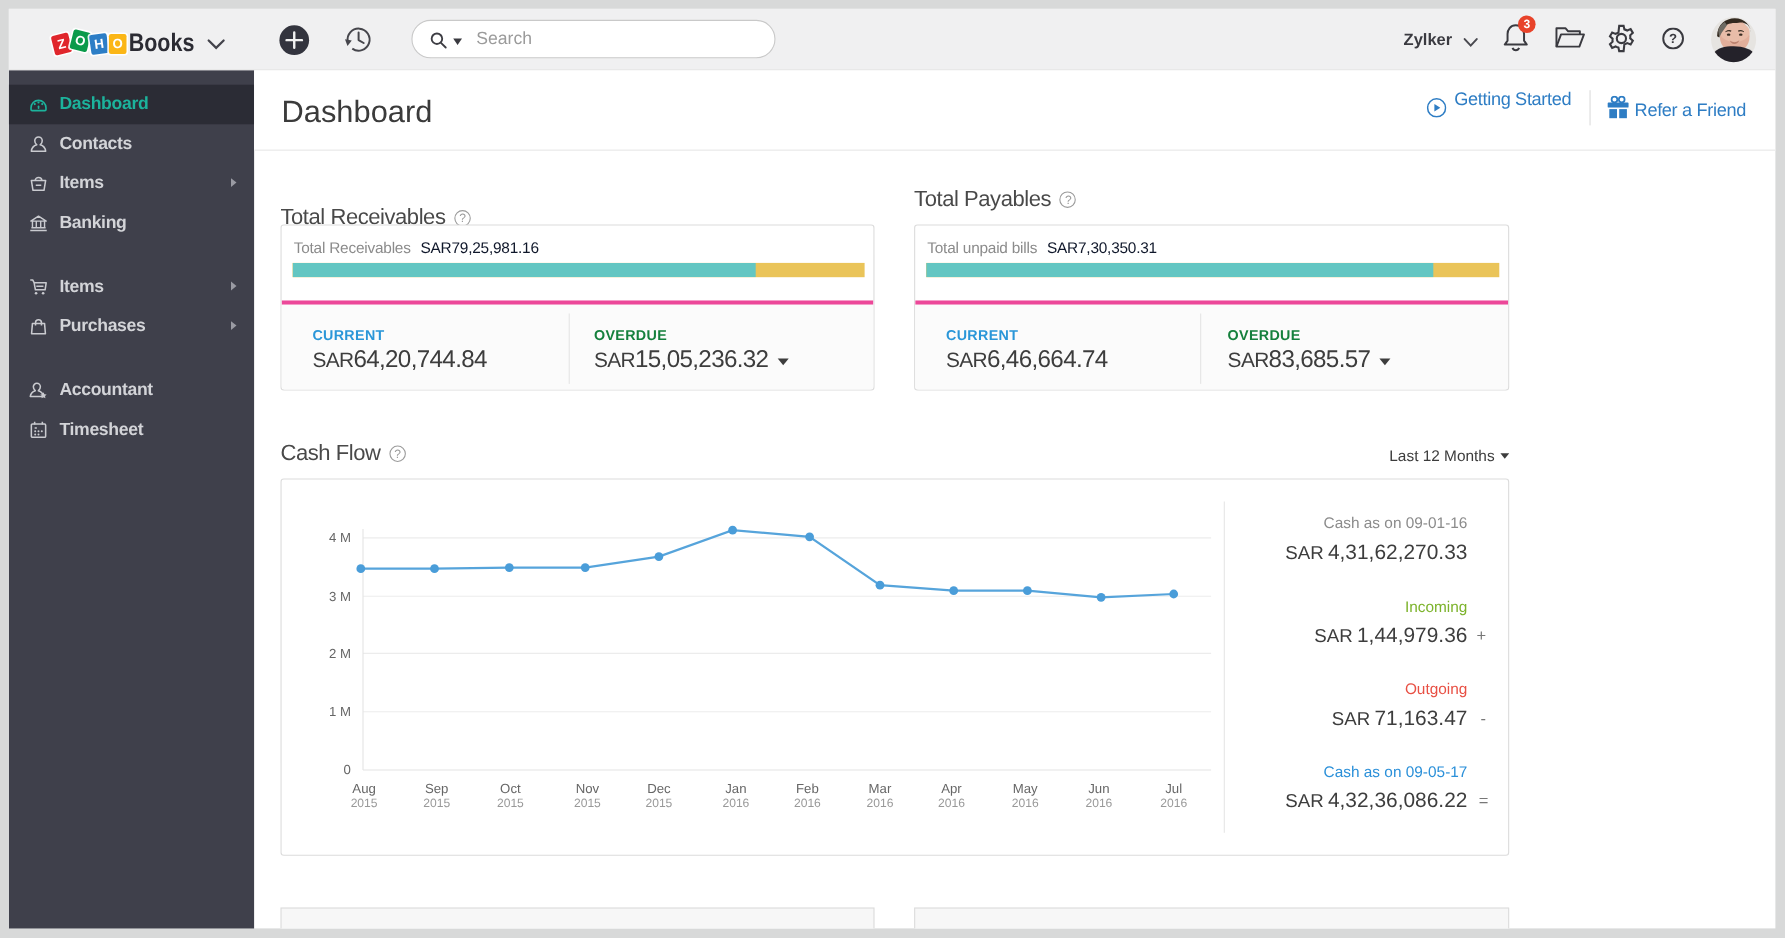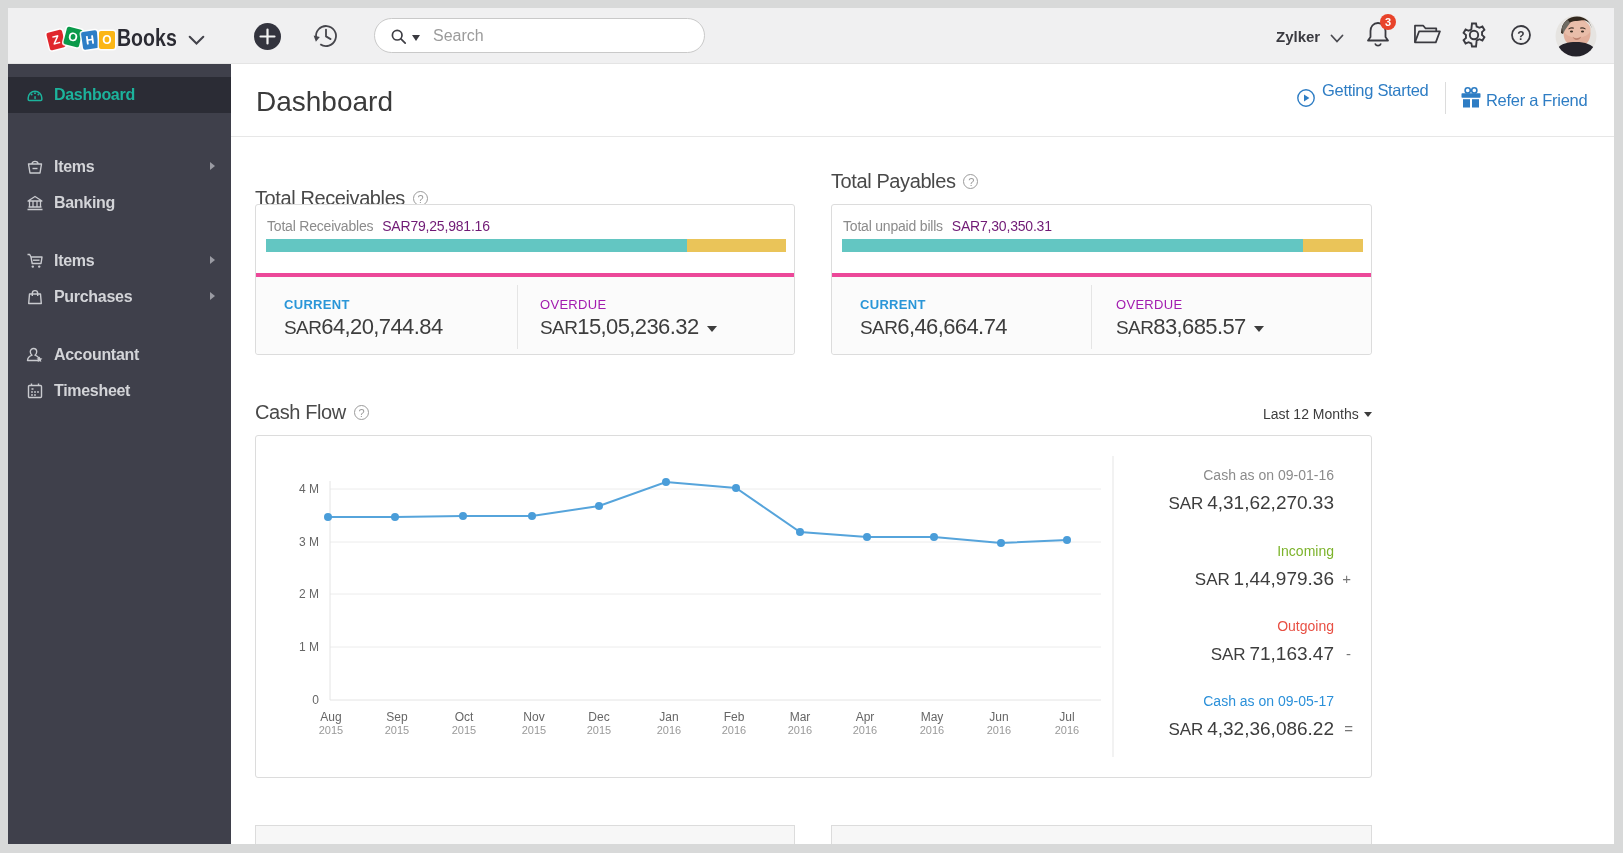--- a/index.html
+++ b/index.html
@@ -20,26 +20,26 @@
 #active{position:absolute;left:0;top:13px;width:223px;height:36px;background:#2b2c35}
 
 #phead{position:absolute;left:223px;top:56px;width:1383px;height:73px;background:#fff;border-bottom:1px solid #e7e7e7}
 #ptitle{position:absolute;left:25px;top:22px;font-size:28px;color:#3b3b3b}
 .toplink{color:#2e7dc4;font-size:16.5px;letter-spacing:-0.3px}
 
 .card{position:absolute;background:#fff;border:1px solid #dcdcdc;border-radius:3px}
 .sectitle{position:absolute;font-size:20px;color:#494949;letter-spacing:-0.4px}
 .helpc{display:inline-block;width:15px;height:15px;border:1px solid #9b9b9b;border-radius:50%;color:#9b9b9b;font-size:11px;text-align:center;line-height:15px;vertical-align:2px;margin-left:8px;font-weight:normal}
 .cardlabel{font-size:14px;color:#8b8b8b;letter-spacing:-0.2px}
-.cardval{font-size:14px;color:#701a75;letter-spacing:-0.2px}
+.cardval{font-size:14px;color:#0f172a;letter-spacing:-0.2px}
 .pbar{position:absolute;height:13px;background:#eac459;overflow:hidden}
 .pbar .fill{position:absolute;left:0;top:0;bottom:0;background:#63c6c2}
 .cardbot{position:absolute;left:0;bottom:0;width:100%;height:81px;background:#fbfbfb;border-top:4px solid #ec4899;border-radius:0 0 3px 3px}
 .cur{font-size:13px;font-weight:bold;color:#2a96d8;letter-spacing:.3px}
-.ovr{font-size:13px;font-weight:normal;color:#a21caf;letter-spacing:.3px}
+.ovr{font-size:13px;font-weight:bold;color:#15803d;letter-spacing:.3px}
 .amt{font-size:22px;color:#3d3d3d;margin-top:2px;letter-spacing:-0.6px}
 .amt .sar{font-size:19px}
 .caret{display:inline-block;width:0;height:0;border-top:6px solid #3d3d3d;border-left:5px solid transparent;border-right:5px solid transparent;vertical-align:2px;margin-left:8px}
 .vdiv{position:absolute;width:1px;background:#e5e5e5}
 
 .rp-label{position:absolute;font-size:14px;color:#8b8b8b;text-align:right}
 .rp-val{position:absolute;font-size:19px;color:#3d3d3d;text-align:right}
 .rp-val .sar{font-size:17px}
 .rp-sign{position:absolute;font-size:15px;color:#777}
 </style>
@@ -135,20 +135,26 @@
           <path d="M2.2 12 a6.8 6.8 0 0 1 13.6 0 v1.6 a1 1 0 0 1 -1 1 h-11.6 a1 1 0 0 1 -1 -1 Z" fill="none" stroke="#1cb39c" stroke-width="1.5" stroke-linejoin="round"></path>
           <g fill="#1cb39c">
             <circle cx="5.6" cy="8.6" r="1"></circle>
             <circle cx="9" cy="7.2" r="1"></circle>
             <circle cx="12.4" cy="8.6" r="1"></circle>
             <rect x="8.3" y="10" width="1.5" height="3.2" rx=".7"></rect>
           </g>
         </svg>
       <div class="lbl">Dashboard</div>
     </div>
+    <div class="mitem" style="top:49px">
+      <svg class="ic" viewBox="0 0 18 18">
+          <path d="M9 2.5 a3.4 3.4 0 0 1 3.4 3.4 c0 1.7-.9 3-1.9 3.7 c2.7.8 4.7 2.7 5 5.9 L2.5 15.5 c.3-3.2 2.3-5.1 5-5.9 c-1-.7-1.9-2-1.9-3.7 A3.4 3.4 0 0 1 9 2.5 Z" fill="none" stroke="#c9cacf" stroke-width="1.4" stroke-linejoin="round"></path>
+        </svg>
+      <div class="lbl">Contacts</div>
+    </div>
     <div class="mitem" style="top:85px">
       <svg class="ic" viewBox="0 0 18 18">
           <g fill="none" stroke="#c9cacf" stroke-width="1.4">
             <path d="M2.5 6 L15.5 6 L14 15 L4 15 Z" stroke-linejoin="round"></path>
             <path d="M6 6 C6 2.5 12 2.5 12 6"></path>
             <path d="M6.5 10.5 h5"></path>
           </g>
         </svg>
       <div class="lbl">Items</div>
         <div class="arr"></div>

